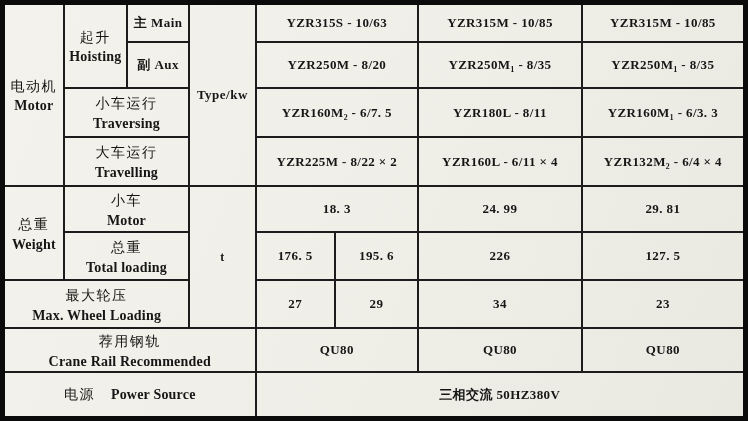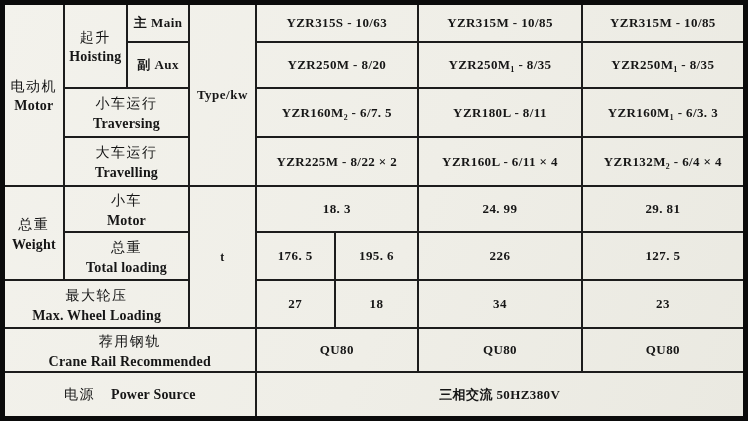--- a/index.html
+++ b/index.html
@@ -167,21 +167,21 @@
 
     <tr style="height:47px">
       <td colspan="3">
         <div class="zh">最大轮压</div>
         <div class="en">Max. Wheel Loading</div>
       </td>
       <td>
         <div class="val">27</div>
       </td>
       <td>
-        <div class="val">18</div>
+        <div class="val">29</div>
       </td>
       <td>
         <div class="val">34</div>
       </td>
       <td>
         <div class="val">23</div>
       </td>
     </tr>
 
     <tr style="height:43px">

